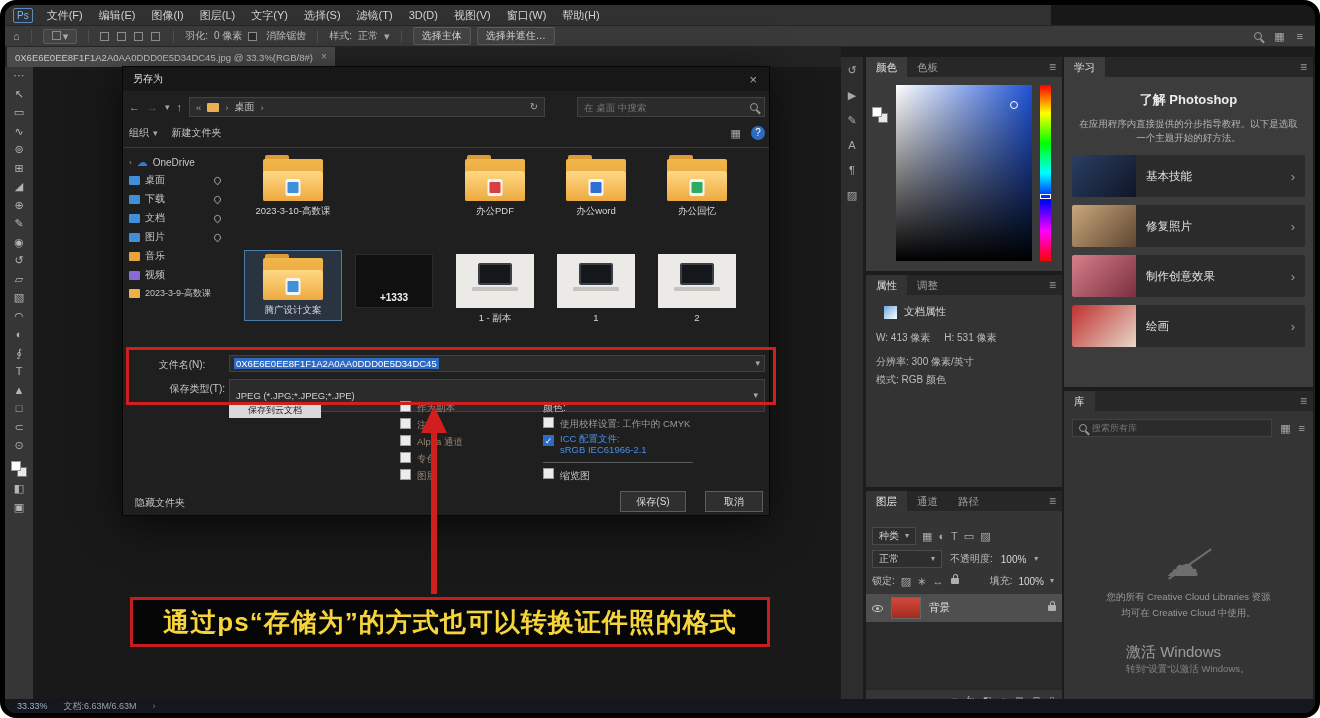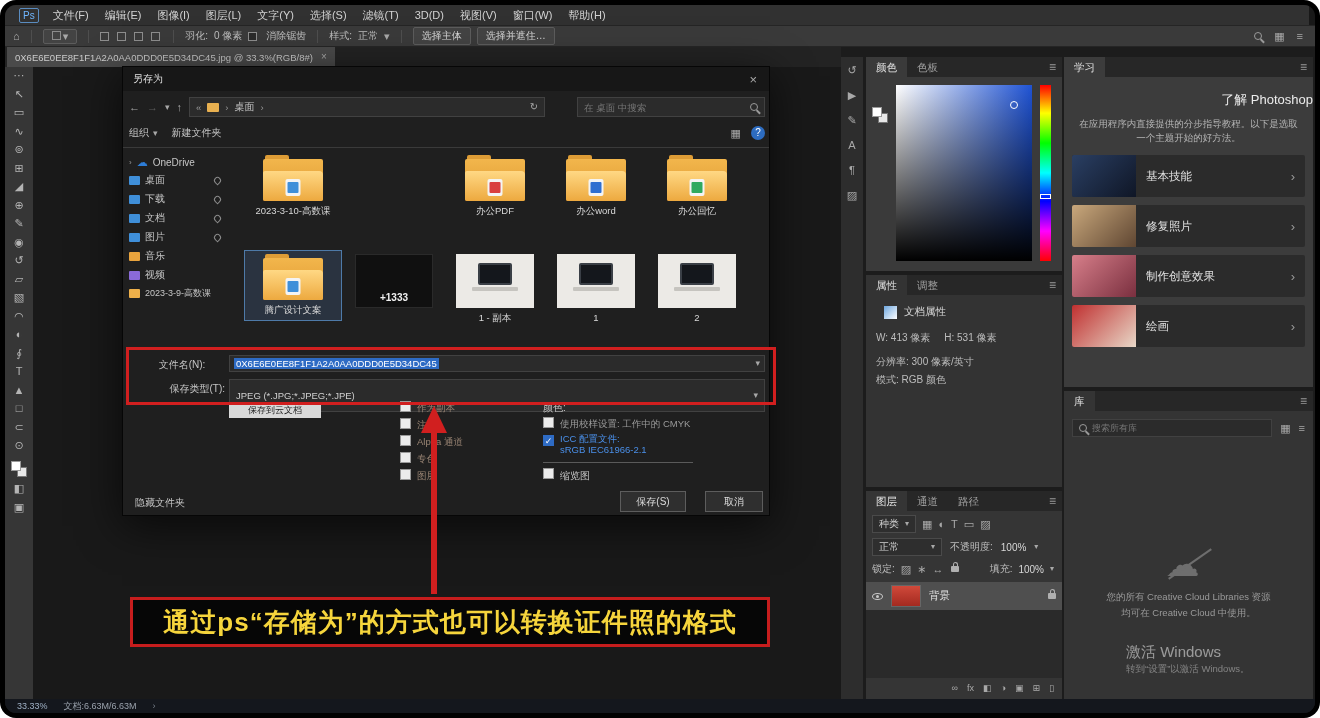--- a/index.html
+++ b/index.html
@@ -4,21 +4,21 @@
 <style>
 *{margin:0;padding:0;box-sizing:border-box}
 html,body{width:1320px;height:718px;background:#fff;font-family:"Liberation Sans","DejaVu Sans",sans-serif;overflow:hidden}
 #frame{position:absolute;left:0;top:0;width:1320px;height:718px;background:#000;border-radius:16px}
 #app{position:absolute;left:5px;top:5px;width:1310px;height:708px;background:#181818;border-radius:11px;overflow:hidden}
 .abs{position:absolute}
 .row{display:flex;align-items:center}
 .ic{color:#a8a8a8;font-size:11px;line-height:1;display:inline-block}
 .sep{width:1px;height:13px;background:#4e4e4e;margin:0 5px}
 
-#menubar{left:0;top:0;width:1304px;height:20px;background:#313131;display:flex;align-items:center;padding-left:14px}
+#menubar{left:0;top:0;width:1046px;height:20px;background:#313131;display:flex;align-items:center;padding-left:8px}
 .pslogo{font-size:10px;color:#6fb6ff;border:1px solid #5a8cc0;border-radius:2px;padding:0 3px;margin-right:6px;line-height:13px}
 .mitem{font-size:11px;color:#d2d2d2;padding:0 8px;line-height:20px;cursor:default}
 #optbar{left:0;top:20px;width:1310px;height:22px;background:#3a3a3a;border-top:1px solid #252525;border-bottom:1px solid #252525;display:flex;align-items:center;padding:0 8px;gap:6px}
 .optlabel{font-size:10px;color:#bdbdbd;white-space:nowrap}
 .optbtn{font-size:10px;color:#d6d6d6;border:1px solid #5c5c5c;border-radius:2px;padding:1px 8px;background:#434343;white-space:nowrap}
 .modebox{width:9px;height:9px;border:1px solid #8d8d8d;display:inline-block;margin-right:2px}
 .scb{width:9px;height:9px;border:1px solid #8d8d8d;background:#2a2a2a;display:inline-block;margin-right:3px}
 #tabbar{left:0;top:42px;width:836px;height:20px;background:#232323}
 #doctab{position:absolute;left:2px;top:0;height:20px;background:#4a4a4a;display:flex;align-items:center;padding:0 8px;gap:8px}
 #doctab .t{font-size:9.5px;color:#cbcbcb;white-space:nowrap}
@@ -436,21 +436,21 @@
     </div>
   </div>
 
   <div class="panel" style="left:861px;top:486px;width:196px;height:208px;background:#353535">
     <div class="ptabs">
       <span class="ptab act" style="background:#353535">图层</span>
       <span class="ptab">通道</span>
       <span class="ptab">路径</span>
       <span class="pmenu">≡</span>
     </div>
-    <div class="row" style="margin:4px 6px 0;gap:6px">
+    <div class="row" style="margin:16px 6px 0;gap:6px">
       <span class="lsel">
             <span>种类</span>
             <span class="ic" style="font-size:8px">▾</span>
           </span>
       <span class="ic">▦</span>
       <span class="ic">◐</span>
       <span class="ic">T</span>
       <span class="ic">▭</span>
       <span class="ic">▨</span>
     </div>
@@ -490,21 +490,21 @@
       <span class="ic" style="font-size:9px">⊞</span>
       <span class="ic" style="font-size:9px">▯</span>
     </div>
   </div>
 
   <div class="panel" style="left:1059px;top:52px;width:249px;height:330px;background:#3c3c3c">
     <div class="ptabs">
       <span class="ptab act" style="background:#3c3c3c">学习</span>
       <span class="pmenu">≡</span>
     </div>
-    <div style="text-align:right;margin-top:14px;font-size:13px;font-weight:normal;color:#ececec">了解 Photoshop</div>
+    <div style="text-align:center;margin-top:14px;font-size:13px;font-weight:bold;color:#ececec">了解 Photoshop</div>
     <div style="width:222px;margin:8px auto 0;text-align:center;font-size:9.5px;line-height:1.5;color:#b5b5b5">在应用程序内直接提供的分步指导教程。以下是选取一个主题开始的好方法。</div>
     <div class="card" style="top:98px">
       <span class="img" style="background:linear-gradient(135deg,#2a3f63,#0f1626)"></span>
       <span class="lbl">基本技能</span>
       <span class="chev">›</span>
     </div>
     <div class="card" style="top:148px">
       <span class="img" style="background:linear-gradient(135deg,#c9a87c,#5f4632)"></span>
       <span class="lbl">修复照片</span>
       <span class="chev">›</span>

